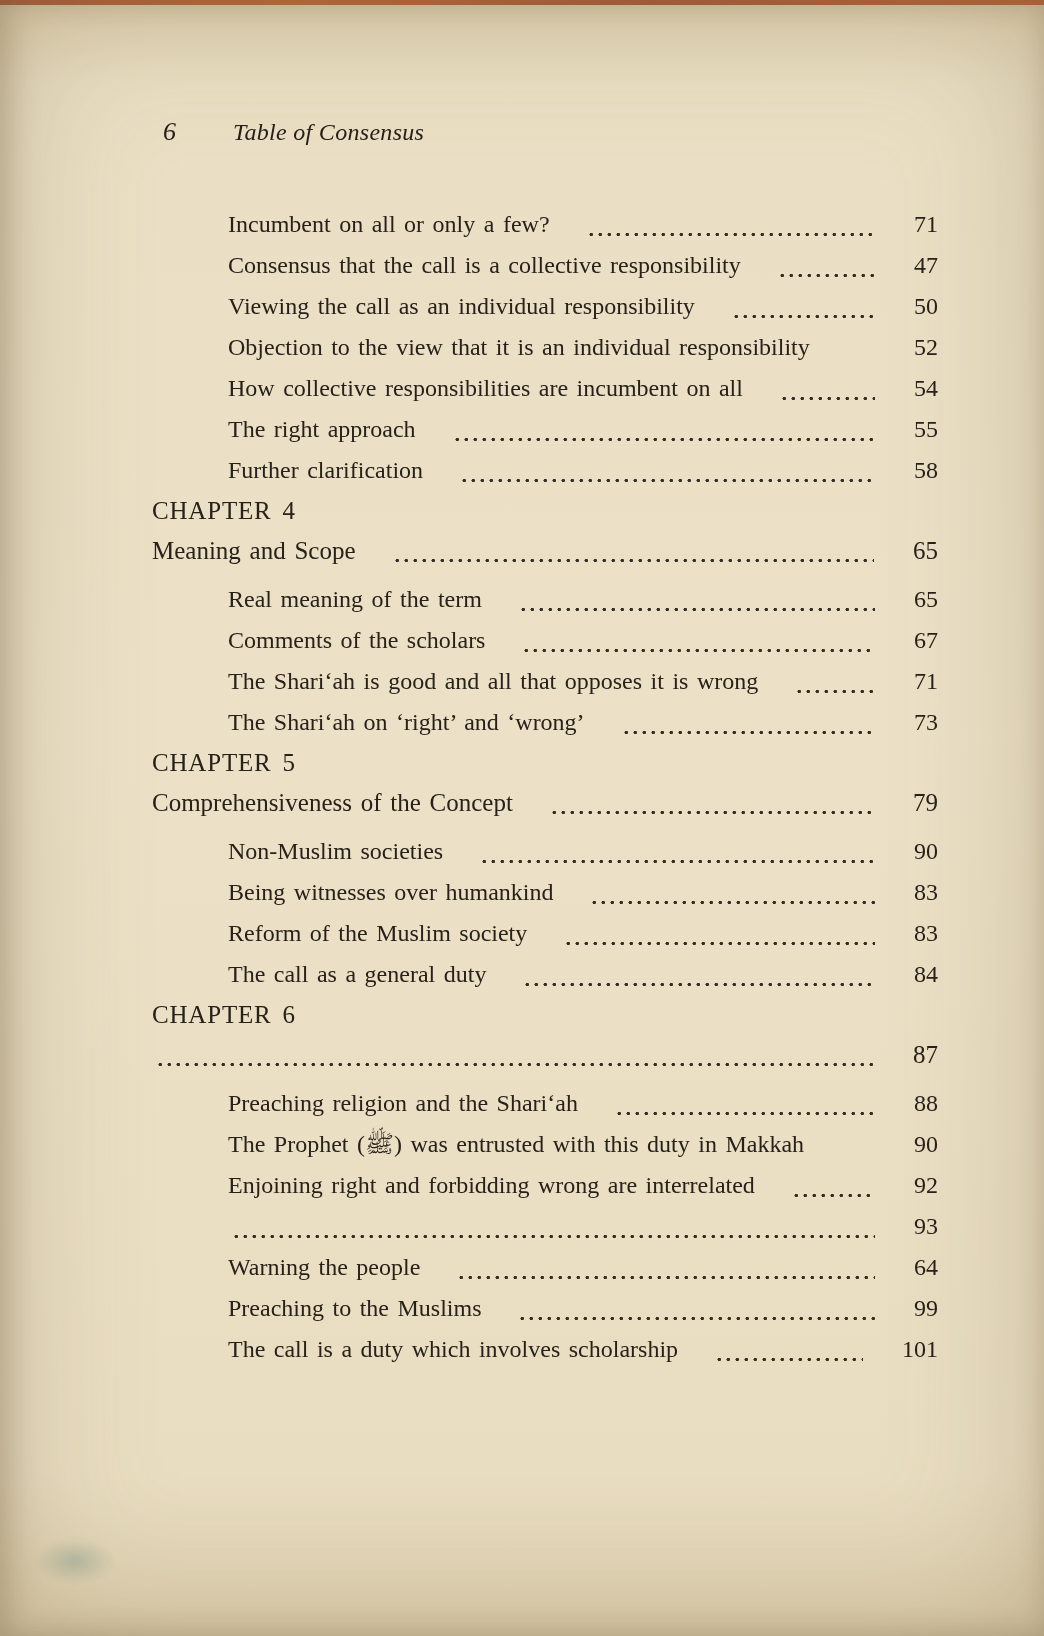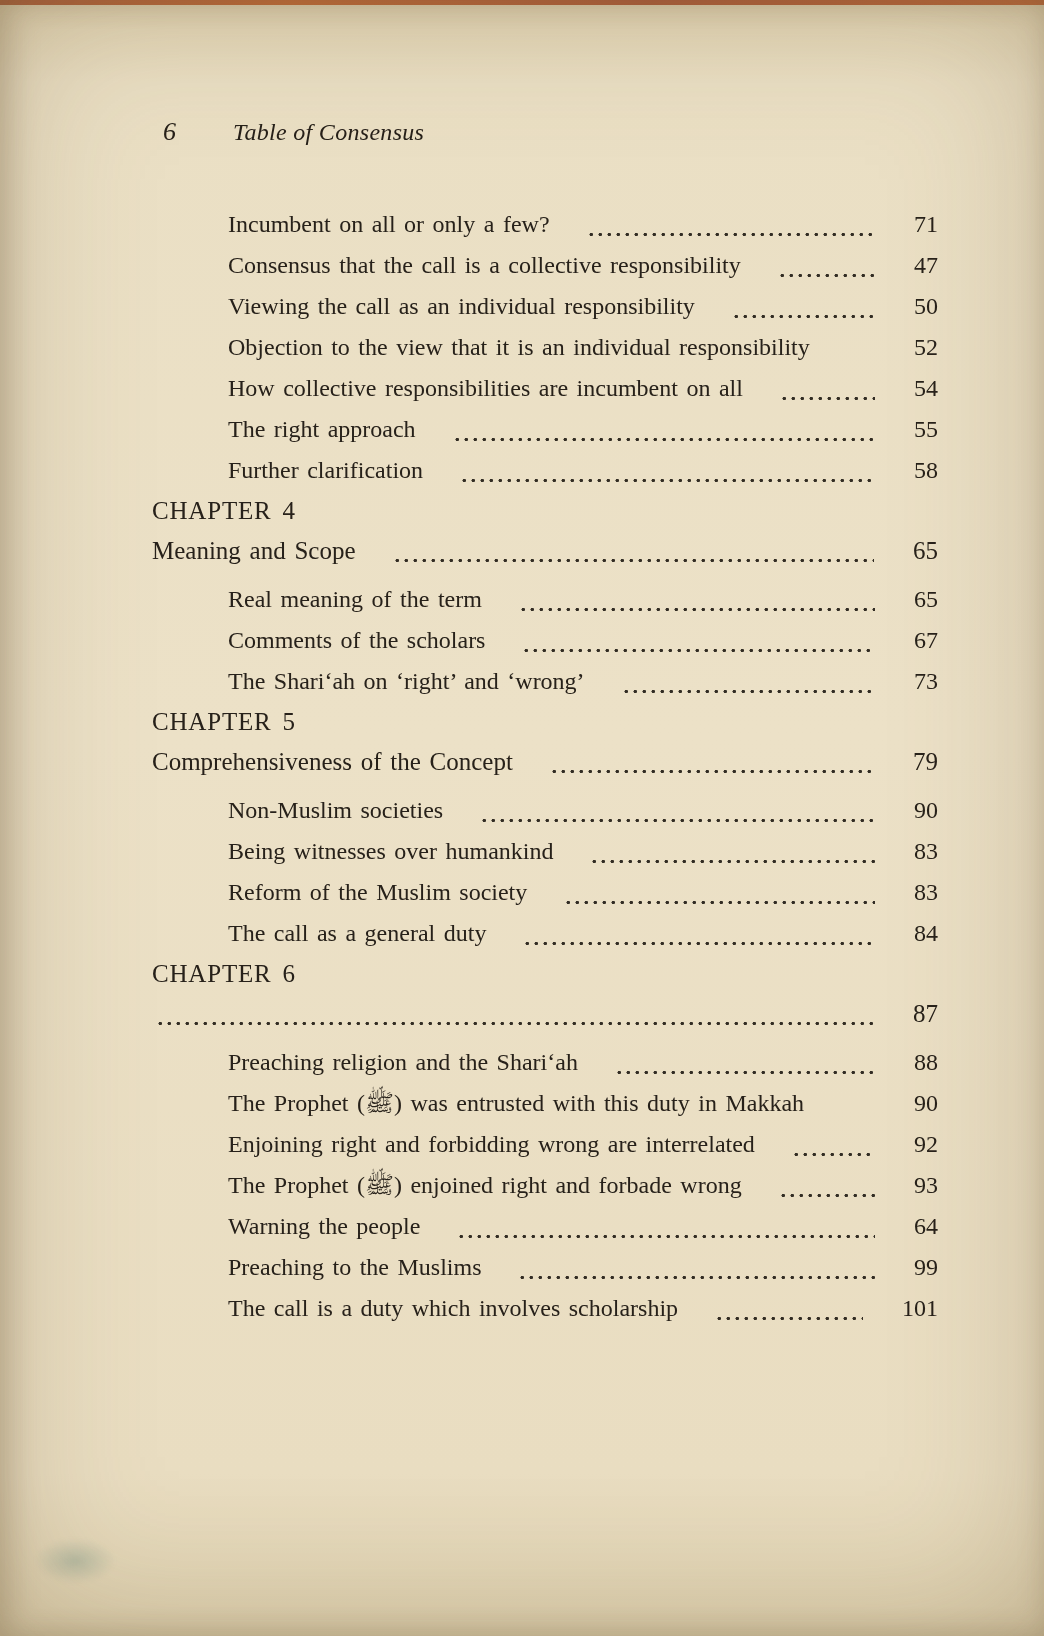--- a/index.html
+++ b/index.html
@@ -163,20 +163,25 @@
             <span class="row-text">Real meaning of the term</span>
             <span class="leader"></span>
             <span class="row-page">65</span>
           </div>
           <div class="toc-row">
             <span class="row-text">Comments of the scholars</span>
             <span class="leader"></span>
             <span class="row-page">67</span>
           </div>
           <div class="toc-row">
+            <span class="row-text">The Shari‘ah is good and all that opposes it is wrong</span>
+            <span class="leader"></span>
+            <span class="row-page">71</span>
+          </div>
+          <div class="toc-row">
             <span class="row-text">The Shari‘ah on ‘right’ and ‘wrong’</span>
             <span class="leader"></span>
             <span class="row-page">73</span>
           </div>
         </div>
       </section>
 
       <section class="chapter">
         <div class="chapter-label">CHAPTER 5</div>
         <div class="toc-row chapter-title-row">
@@ -224,21 +229,20 @@
             <span class="row-text">The Prophet (ﷺ) was entrusted with this duty in Makkah</span>
             <span class="leader"></span>
             <span class="row-page">90</span>
           </div>
           <div class="toc-row">
             <span class="row-text">Enjoining right and forbidding wrong are interrelated</span>
             <span class="leader"></span>
             <span class="row-page">92</span>
           </div>
           <div class="toc-row">
-            <span class="row-text">The Prophet (ﷺ) enjoined right and forbade wrong</span>
             <span class="leader"></span>
             <span class="row-page">93</span>
           </div>
           <div class="toc-row">
             <span class="row-text">Warning the people</span>
             <span class="leader"></span>
             <span class="row-page">64</span>
           </div>
           <div class="toc-row">
             <span class="row-text">Preaching to the Muslims</span>

